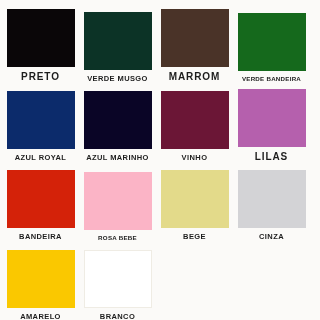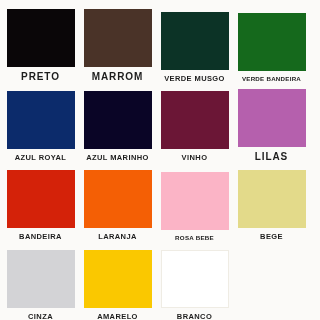--- a/index.html
+++ b/index.html
@@ -58,26 +58,26 @@
 </style>
 </head>
 <body>
 
 <div id="swatch-chart">
     <div class="swatch-cell">
       <div class="swatch-chip" style="background-color: rgb(10, 6, 8);"></div>
       <div class="swatch-label size-lg">PRETO</div>
     </div>
     <div class="swatch-cell">
+      <div class="swatch-chip" style="background-color: rgb(12, 51, 38);"></div>
+      <div class="swatch-label size-md">VERDE MUSGO</div>
+    </div>
+    <div class="swatch-cell">
       <div class="swatch-chip" style="background-color: rgb(74, 51, 40);"></div>
       <div class="swatch-label size-lg">MARROM</div>
-    </div>
-    <div class="swatch-cell">
-      <div class="swatch-chip" style="background-color: rgb(12, 51, 38);"></div>
-      <div class="swatch-label size-md">VERDE MUSGO</div>
     </div>
     <div class="swatch-cell">
       <div class="swatch-chip" style="background-color: rgb(21, 105, 28);"></div>
       <div class="swatch-label size-sm">VERDE BANDEIRA</div>
     </div>
     <div class="swatch-cell">
       <div class="swatch-chip" style="background-color: rgb(12, 43, 107);"></div>
       <div class="swatch-label size-md">AZUL ROYAL</div>
     </div>
     <div class="swatch-cell">
@@ -90,24 +90,20 @@
     </div>
     <div class="swatch-cell">
       <div class="swatch-chip" style="background-color: rgb(181, 96, 173);"></div>
       <div class="swatch-label size-lg">LILAS</div>
     </div>
     <div class="swatch-cell">
       <div class="swatch-chip" style="background-color: rgb(212, 34, 9);"></div>
       <div class="swatch-label size-md">BANDEIRA</div>
     </div>
     <div class="swatch-cell">
-      <div class="swatch-chip" style="background-color: rgb(244, 95, 5);"></div>
-      <div class="swatch-label size-md">LARANJA</div>
-    </div>
-    <div class="swatch-cell">
       <div class="swatch-chip" style="background-color: rgb(251, 180, 198);"></div>
       <div class="swatch-label size-sm">ROSA BEBE</div>
     </div>
     <div class="swatch-cell">
       <div class="swatch-chip" style="background-color: rgb(227, 218, 138);"></div>
       <div class="swatch-label size-md">BEGE</div>
     </div>
     <div class="swatch-cell">
       <div class="swatch-chip" style="background-color: rgb(211, 211, 214);"></div>
       <div class="swatch-label size-md">CINZA</div>

